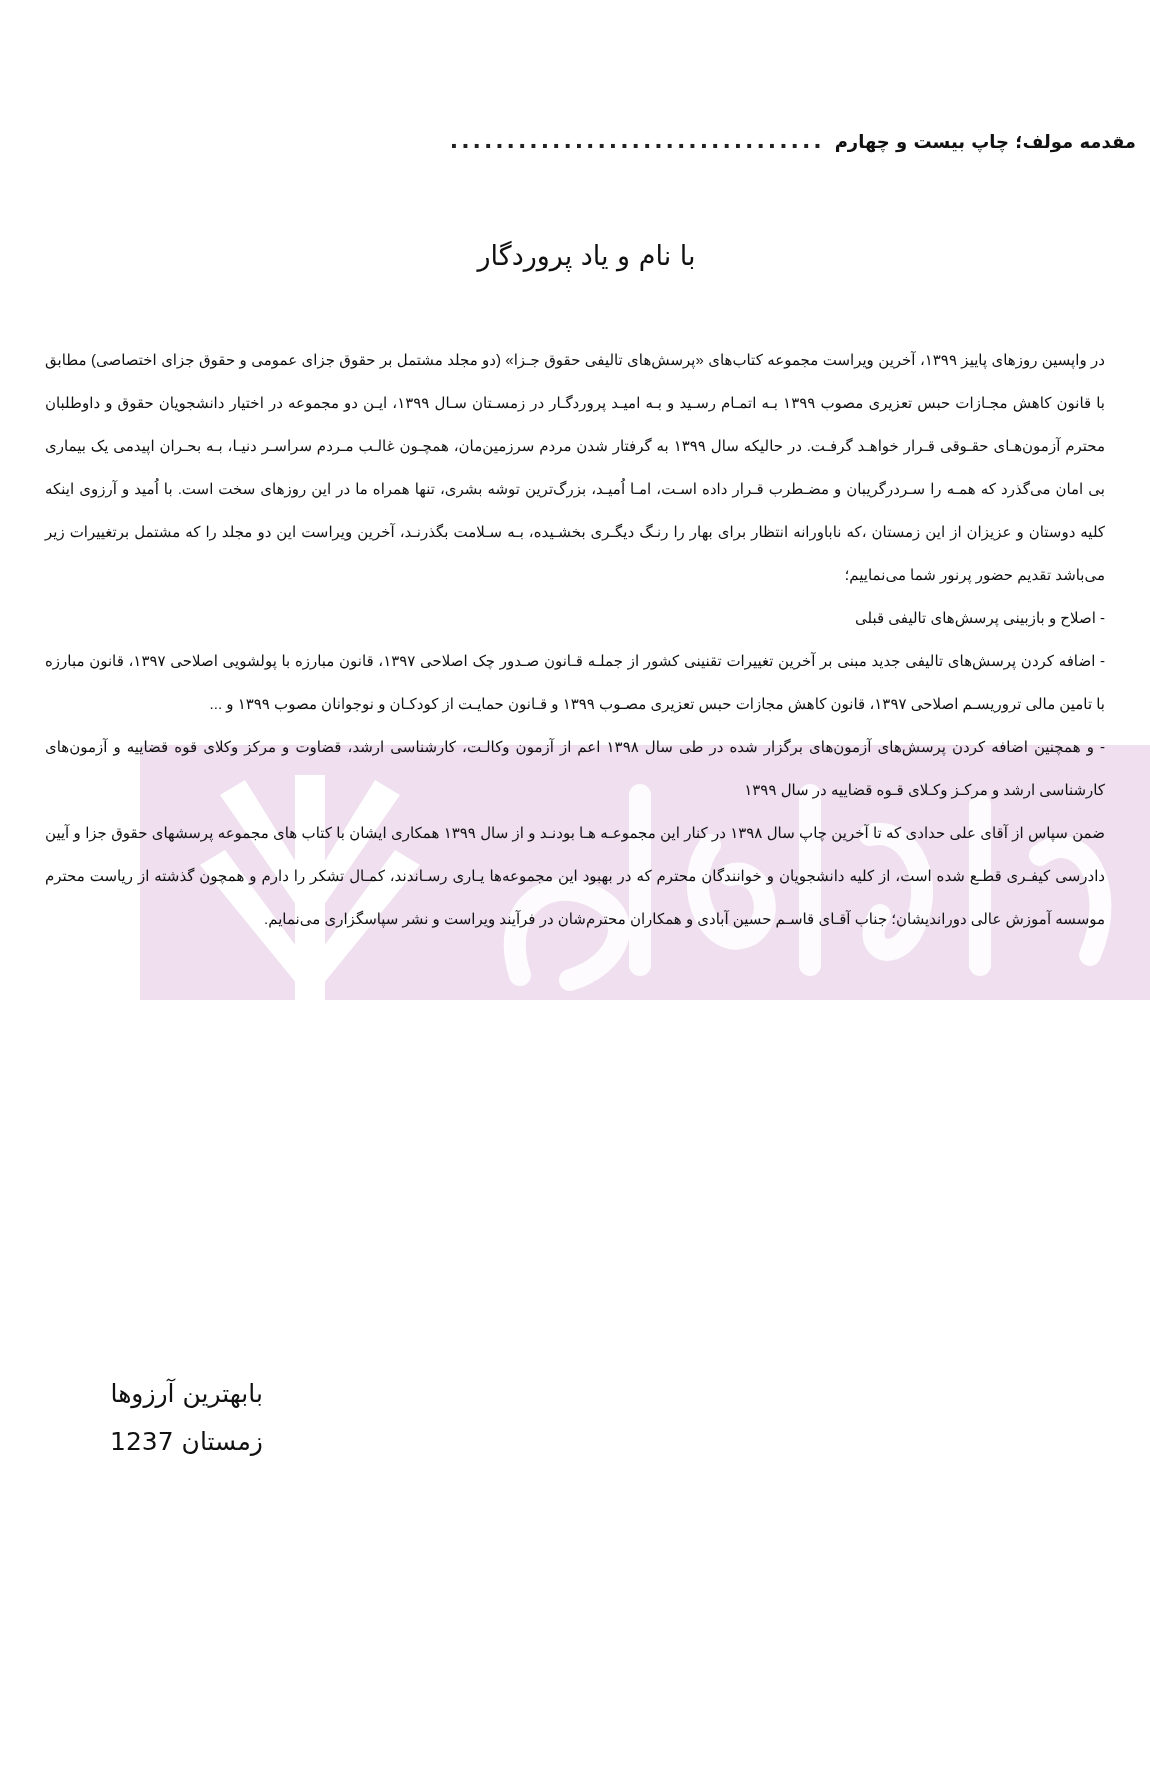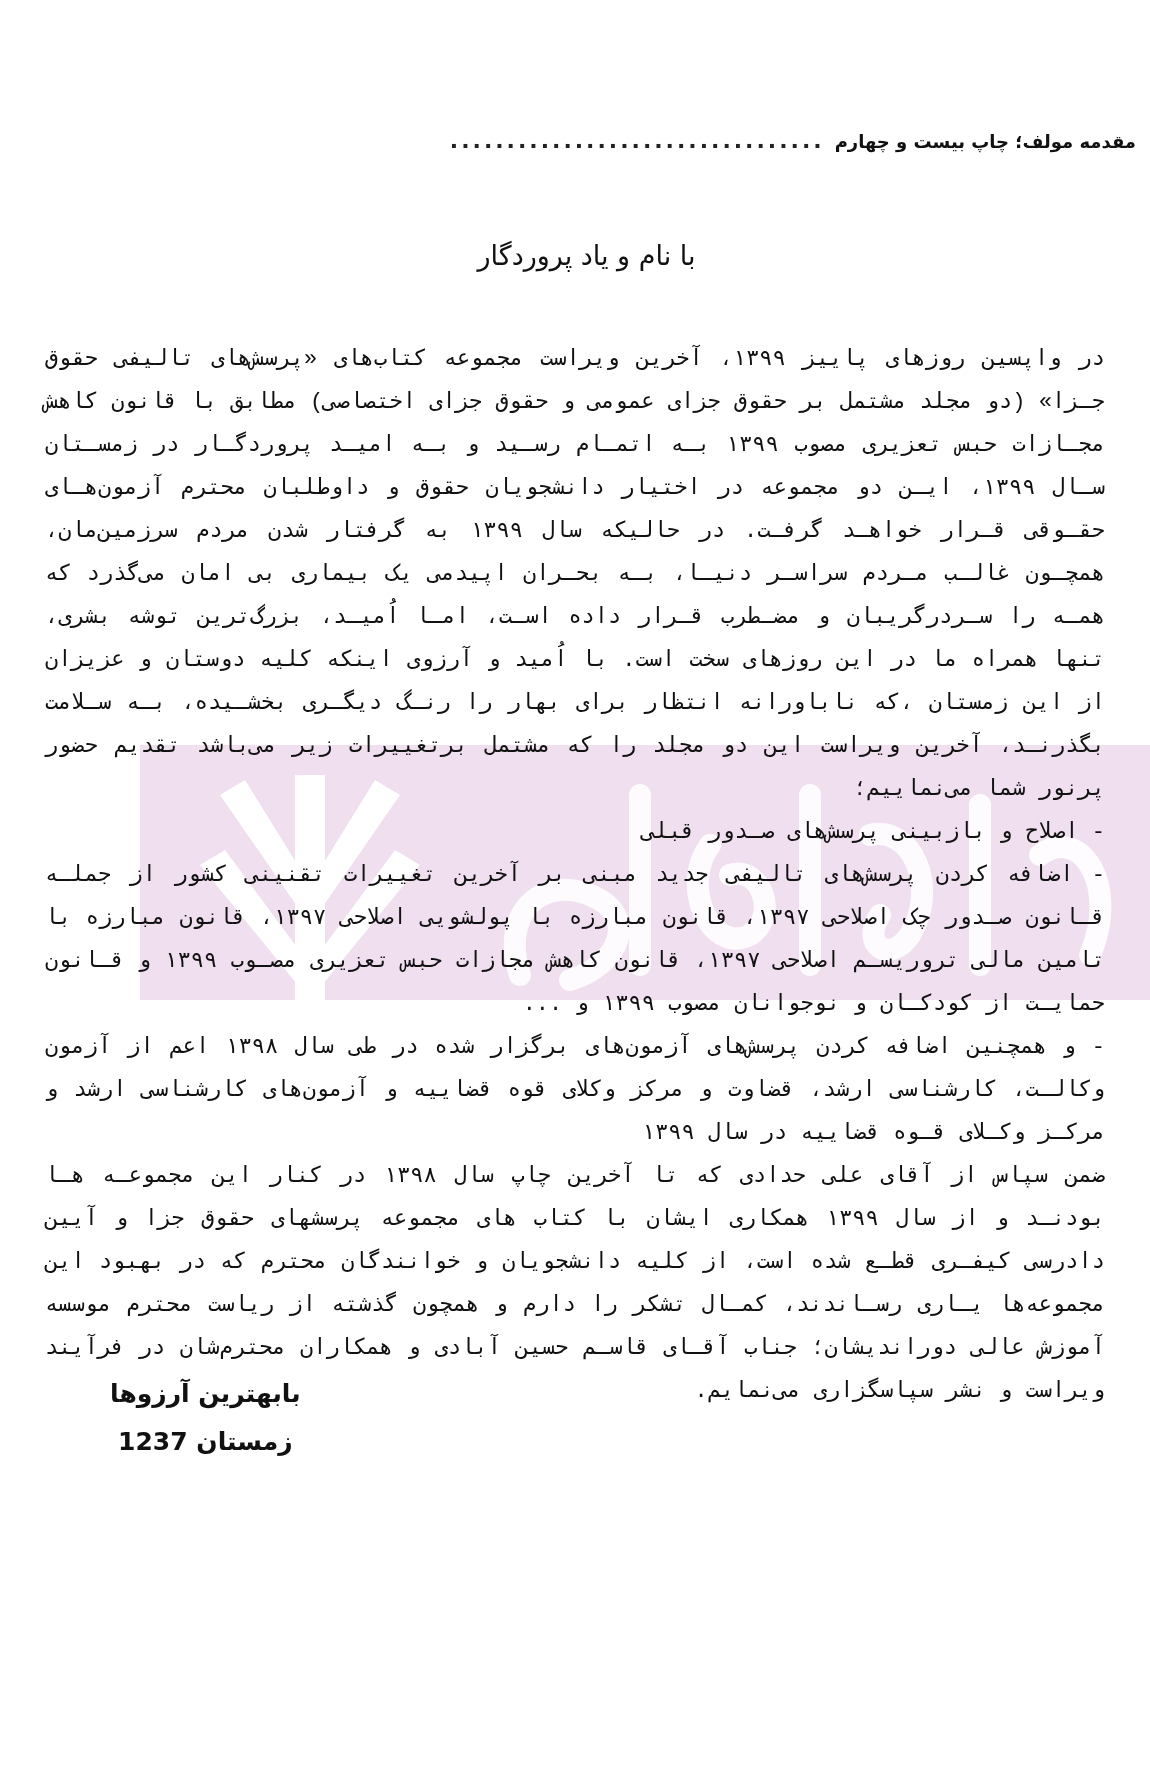--- a/index.html
+++ b/index.html
@@ -55,36 +55,36 @@
       font-weight: normal;
       font-size: 27px;
       z-index: 2;
       margin-left: 23px;
     }
     .body-text {
       position: absolute;
       top: 338px;
       right: 45px;
       width: 1060px;
-      font-family: Liberation Mono, monospace;
-      font-size: 22px;
+      font-family: Liberation Sans, sans-serif;
+      font-size: 15px;
       line-height: 43px;
       text-align: justify;
       text-align-last: right;
       z-index: 2;
     }
     .body-text p { margin: 0; }
     .body-text .bullet { }
     .signature {
       position: absolute;
       left: 110px;
       top: 1370px;
       direction: rtl;
-      text-align: center;
-      font-weight: bold;
+      text-align: right;
+      font-weight: normal;
       font-size: 25px;
       line-height: 48px;
       z-index: 2;
     }
     .signature div { white-space: nowrap; }
   </style>
 </head>
 <body>
 
 <div class="page">
@@ -117,21 +117,21 @@
 
   <div class="header">
     <span class="header-title">مقدمه مولف؛ چاپ بیست و چهارم</span>
     <span class="header-dots">.................................</span>
   </div>
 
   <div class="doc-heading">با نام و یاد پروردگار</div>
 
   <div class="body-text">
     <p>در واپسین روزهای پاییز ۱۳۹۹، آخرین ویراست مجموعه کتاب‌های «پرسش‌های تالیفی حقوق جـزا» (دو مجلد مشتمل بر حقوق جزای عمومی و حقوق جزای اختصاصی) مطابق با قانون کاهش مجـازات حبس تعزیری مصوب ۱۳۹۹ بـه اتمـام رسـید و بـه امیـد پروردگـار در زمسـتان سـال ۱۳۹۹، ایـن دو مجموعه در اختیار دانشجویان حقوق و داوطلبان محترم آزمون‌هـای حقـوقی قـرار خواهـد گرفـت. در حالیکه سال ۱۳۹۹ به گرفتار شدن مردم سرزمین‌مان، همچـون غالـب مـردم سراسـر دنیـا، بـه بحـران اپیدمی یک بیماری بی امان می‌گذرد که همـه را سـردرگریبان و مضـطرب قـرار داده اسـت، امـا اُمیـد، بزرگ‌ترین توشه بشری، تنها همراه ما در این روزهای سخت است. با اُمید و آرزوی اینکه کلیه دوستان و عزیزان  از این زمستان ،که ناباورانه انتظار برای بهار را رنـگ دیگـری بخشـیده، بـه سـلامت بگذرنـد، آخرین ویراست این دو مجلد را که مشتمل برتغییرات زیر می‌باشد تقدیم حضور پرنور شما می‌نماییم؛</p>
-    <p class="bullet">-  اصلاح و بازبینی پرسش‌های صـدور قبلی</p>
+    <p class="bullet">-  اصلاح و بازبینی پرسش‌های تالیفی قبلی</p>
     <p class="bullet">-  اضافه کردن پرسش‌های تالیفی جدید مبنی بر آخرین تغییرات تقنینی کشور از جملـه قـانون صـدور چک اصلاحی ۱۳۹۷،  قانون مبارزه با پولشویی اصلاحی ۱۳۹۷، قانون مبارزه با تامین مالی تروریسـم اصلاحی ۱۳۹۷، قانون کاهش مجازات حبس تعزیری مصـوب ۱۳۹۹ و قـانون حمایـت از کودکـان و نوجوانان مصوب ۱۳۹۹ و ...</p>
     <p class="bullet">- و همچنین اضافه کردن پرسش‌های آزمون‌های برگزار شده در طی سال ۱۳۹۸ اعم از آزمون وکالـت، کارشناسی ارشد، قضاوت و مرکز وکلای قوه قضاییه و آزمون‌های کارشناسی ارشد و مرکـز وکـلای قـوه قضاییه در سال ۱۳۹۹</p>
     <p>ضمن سپاس از آقای علی حدادی که تا آخرین چاپ سال ۱۳۹۸ در کنار این مجموعـه هـا بودنـد و از سال ۱۳۹۹ همکاری ایشان با  کتاب های مجموعه پرسشهای حقوق جزا و آیین دادرسی کیفـری قطـع شده است، از کلیه دانشجویان و خوانندگان محترم که در بهبود این مجموعه‌ها یـاری رسـاندند، کمـال تشکر را دارم و همچون گذشته از ریاست محترم موسسه آموزش عالی دوراندیشان؛ جناب آقـای قاسـم حسین آبادی و همکاران محترم‌شان در فرآیند ویراست و نشر سپاسگزاری می‌نمایم.</p>
   </div>
 
   <div class="signature">
     <div>بابهترین آرزوها</div>
     <div>زمستان 1237</div>
   </div>
 

